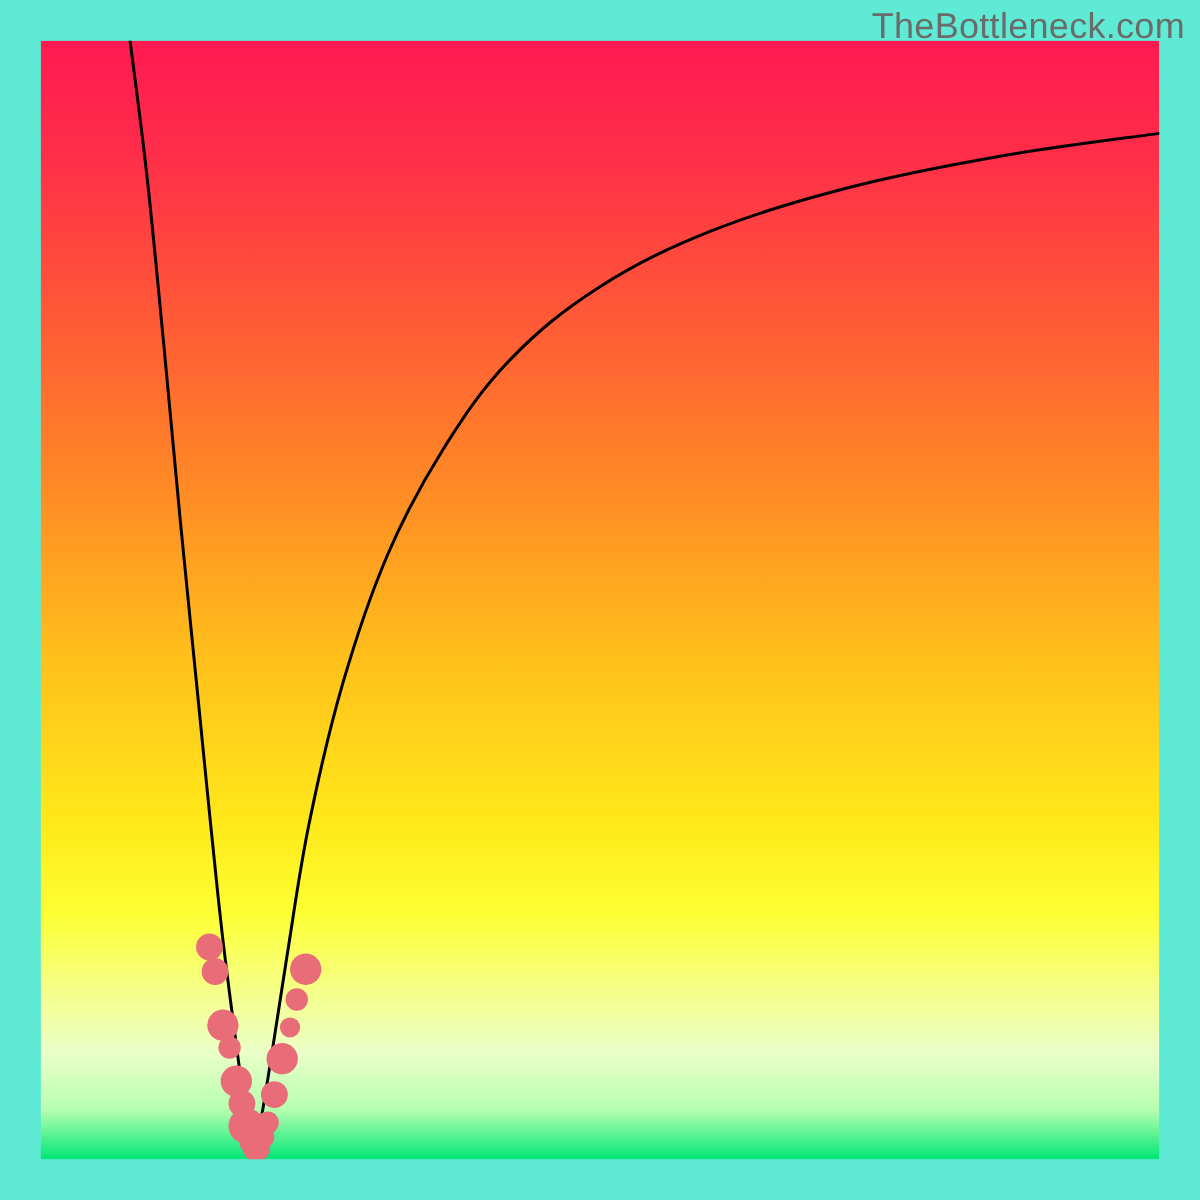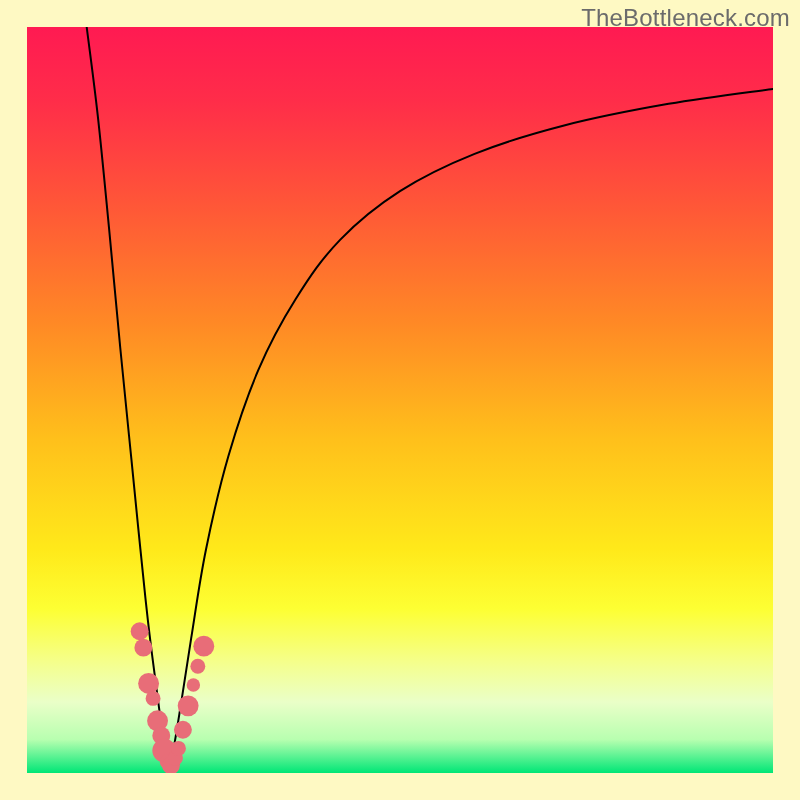--- a/index.html
+++ b/index.html
@@ -8,21 +8,21 @@
     width: 800px;
     height: 800px;
     overflow: hidden;
     background: #000;
     font-family: Arial, Helvetica, sans-serif;
   }
   .frame {
     position: absolute;
     left: 0; top: 0;
     width: 800px; height: 800px;
-    background: #fef9c3;
+    background: #5eead4;
   }
   .plot {
     position: absolute;
     left: 27px;
     top: 27px;
     width: 746px;
     height: 746px;
     overflow: hidden;
   }
   .plot svg {

